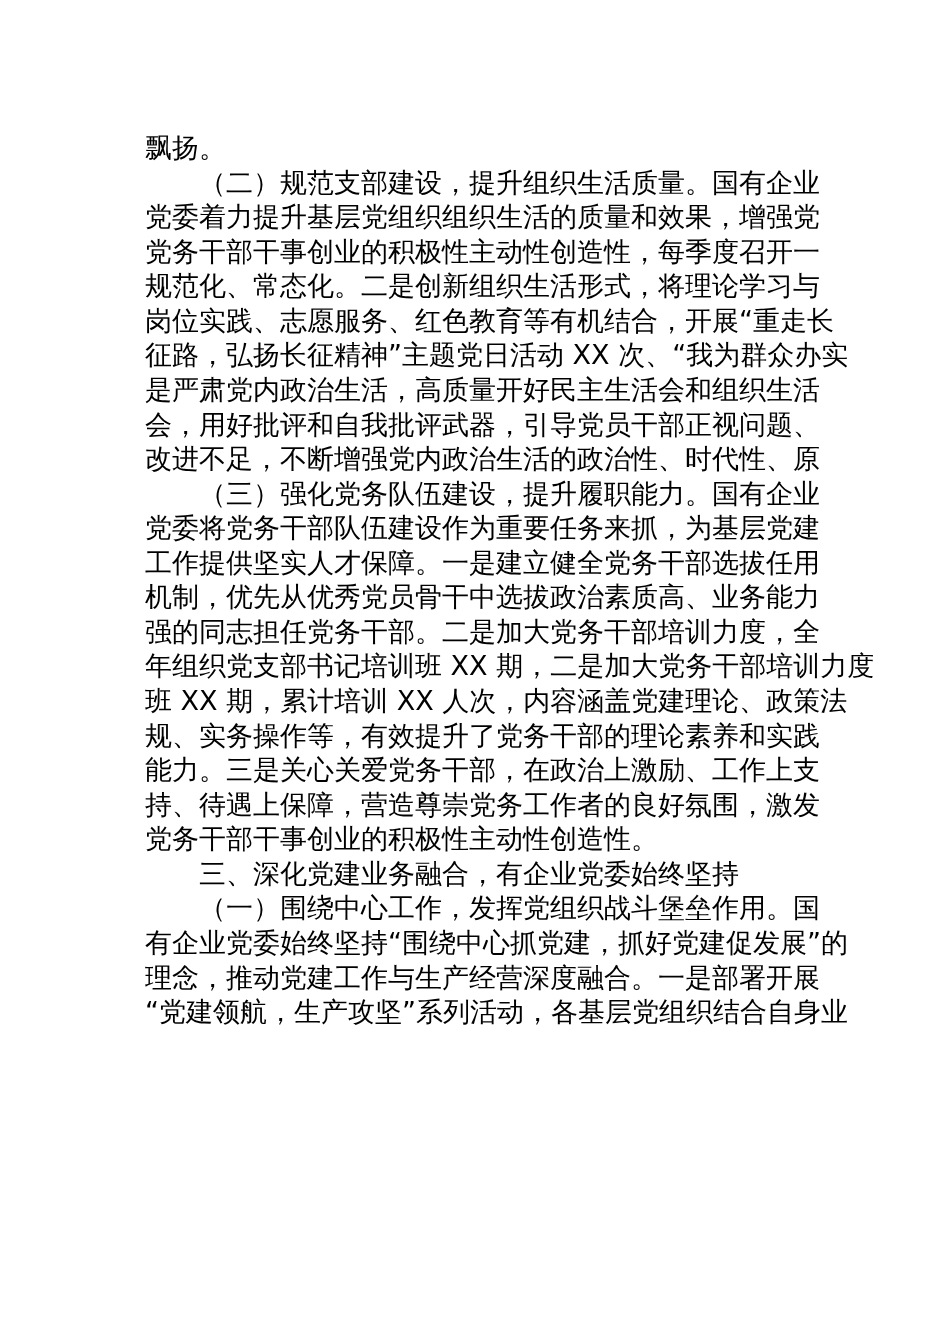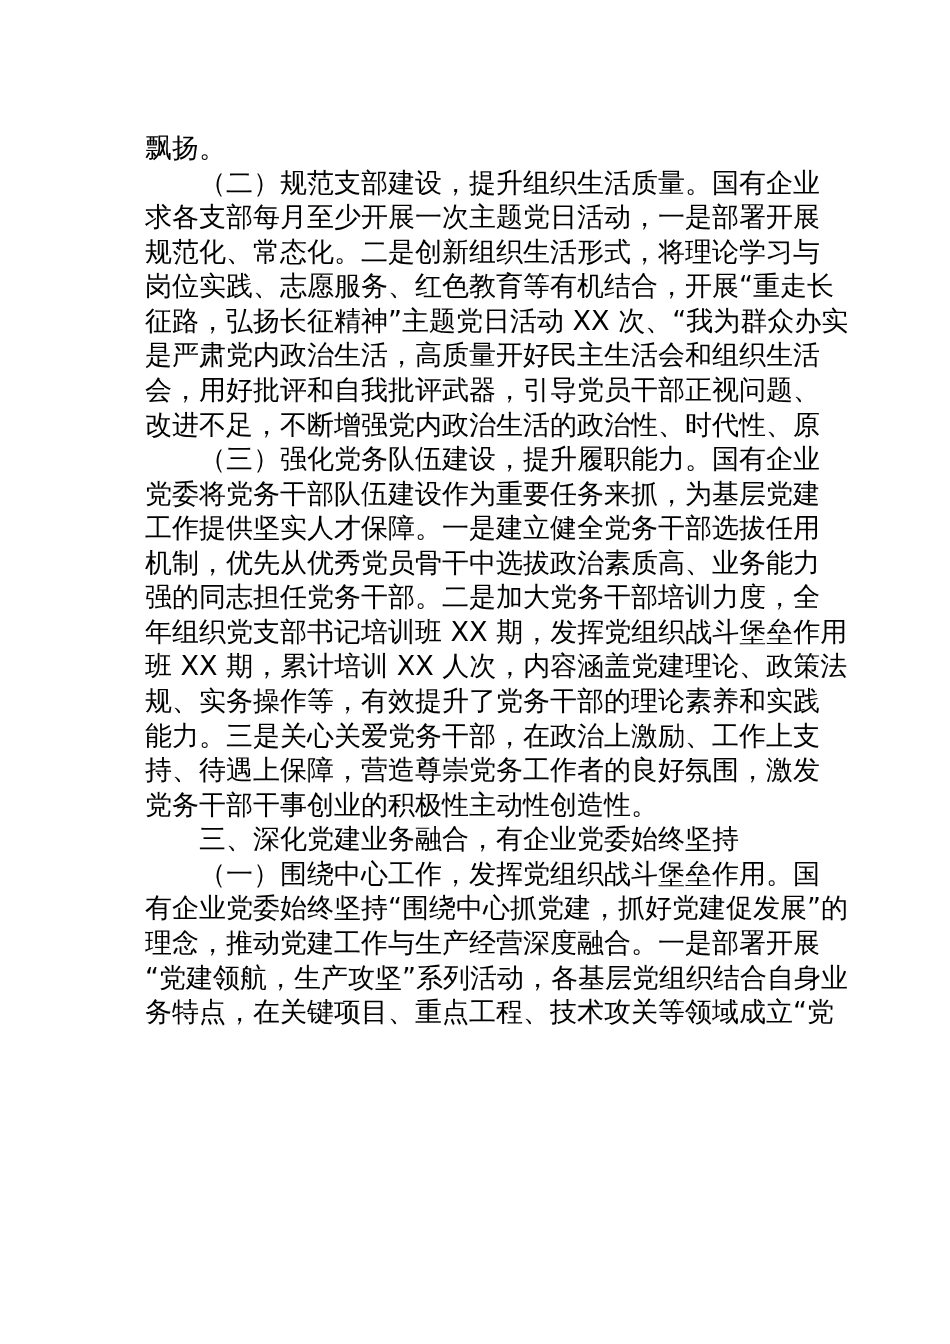--- a/index.html
+++ b/index.html
@@ -50,38 +50,38 @@
       text-align-last: left;
     }
   </style>
 </head>
 <body>
 
 <div class="page">
   <div class="body-text">
     <span class="line last">飘扬。</span>
     <span class="line indent">（二）规范支部建设，提升组织生活质量。国有企业</span>
-    <span class="line">求各支部每月至少开展一次主题党日活动，一是部署开展</span>
+    <span class="line">党委着力提升基层党组织组织生活的质量和效果，增强党</span>
+    <span class="line">党务干部干事创业的积极性主动性创造性，每季度召开一</span>
     <span class="line">规范化、常态化。二是创新组织生活形式，将理论学习与</span>
     <span class="line">岗位实践、志愿服务、红色教育等有机结合，开展“重走长</span>
     <span class="line">征路，弘扬长征精神”主题党日活动 XX 次、“我为群众办实</span>
     <span class="line">是严肃党内政治生活，高质量开好民主生活会和组织生活</span>
     <span class="line">会，用好批评和自我批评武器，引导党员干部正视问题、</span>
     <span class="line">改进不足，不断增强党内政治生活的政治性、时代性、原</span>
     <span class="line indent">（三）强化党务队伍建设，提升履职能力。国有企业</span>
     <span class="line">党委将党务干部队伍建设作为重要任务来抓，为基层党建</span>
     <span class="line">工作提供坚实人才保障。一是建立健全党务干部选拔任用</span>
     <span class="line">机制，优先从优秀党员骨干中选拔政治素质高、业务能力</span>
     <span class="line">强的同志担任党务干部。二是加大党务干部培训力度，全</span>
-    <span class="line">年组织党支部书记培训班 XX 期，发挥党组织战斗堡垒作用</span>
+    <span class="line">年组织党支部书记培训班 XX 期，二是加大党务干部培训力度</span>
     <span class="line">班 XX 期，累计培训 XX 人次，内容涵盖党建理论、政策法</span>
     <span class="line">规、实务操作等，有效提升了党务干部的理论素养和实践</span>
     <span class="line">能力。三是关心关爱党务干部，在政治上激励、工作上支</span>
     <span class="line">持、待遇上保障，营造尊崇党务工作者的良好氛围，激发</span>
     <span class="line last">党务干部干事创业的积极性主动性创造性。</span>
     <span class="line heading">三、深化党建业务融合，有企业党委始终坚持</span>
     <span class="line indent">（一）围绕中心工作，发挥党组织战斗堡垒作用。国</span>
     <span class="line">有企业党委始终坚持“围绕中心抓党建，抓好党建促发展”的</span>
     <span class="line">理念，推动党建工作与生产经营深度融合。一是部署开展</span>
     <span class="line">“党建领航，生产攻坚”系列活动，各基层党组织结合自身业</span>
-    <span class="line">务特点，在关键项目、重点工程、技术攻关等领域成立“党</span>
   </div>
 </div>
 
 </body></html>

